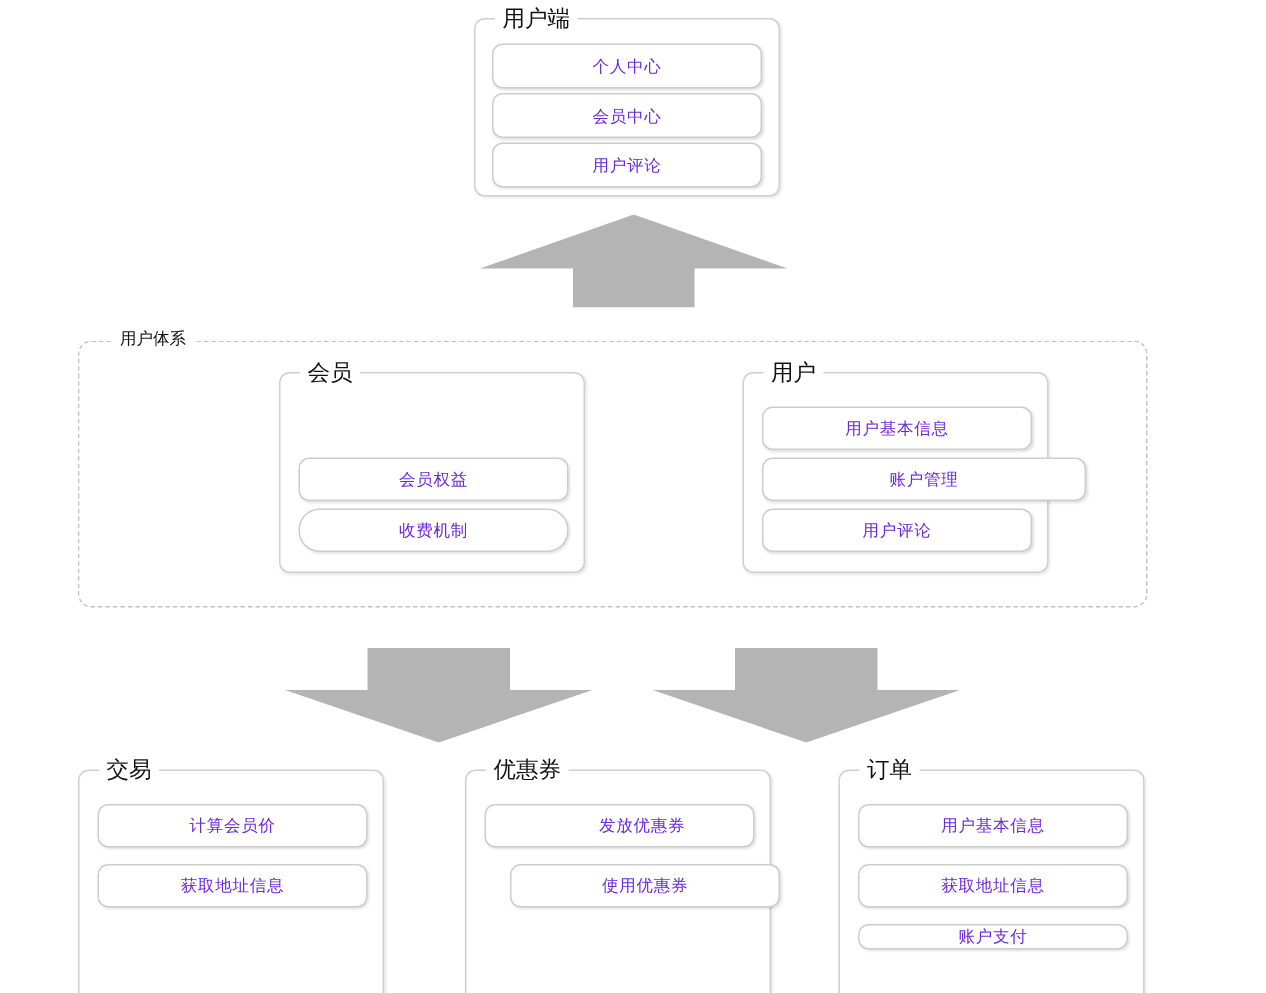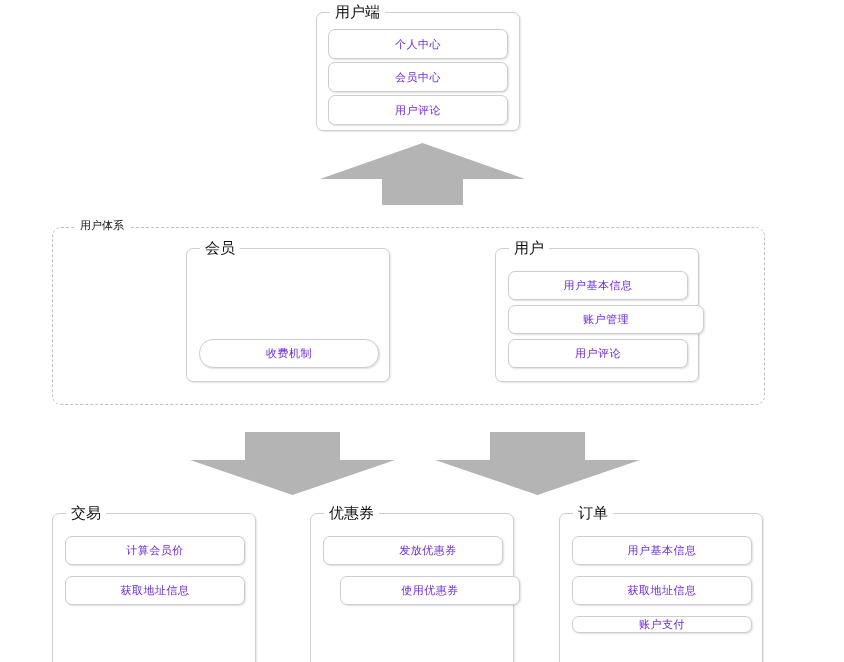--- a/index.html
+++ b/index.html
@@ -94,27 +94,28 @@
       <polygon points="102.5,0 205,36 143,36 143,62 62,62 62,36 0,36" fill="#b4b4b4"></polygon>
     </svg>
   </div>
 
   <div class="group dashed" style="left:52px; top:227px; width:713px; height:178px;">
     <div class="legend">用户体系</div>
   </div>
 
   <div class="group" style="left:186px; top:248px; width:204px; height:134px;">
     <div class="legend">会员</div>
+    <div class="item" style="left:12px; top:56px; width:180px; height:29px;">会员权益</div>
     <div class="item" style="left:12px; top:90px; width:180px; height:29px;border-radius:14px;">收费机制</div>
   </div>
 
   <div class="group" style="left:449px; top:248px; width:204px; height:134px;margin-left:46px;">
     <div class="legend">用户</div>
     <div class="item" style="left:12px; top:22px; width:180px; height:29px;">用户基本信息</div>
-    <div class="item" style="left:12px; top:56px; width:196px; height:29px;">账户管理</div>
+    <div class="item" style="left:12px; top:56px; width:216px; height:29px;">账户管理</div>
     <div class="item" style="left:12px; top:90px; width:180px; height:29px;">用户评论</div>
   </div>
 
   <div class="arrow" style="left:190px; top:432px; width:205px; height:63px;">
     <svg width="205" height="63" viewBox="0 0 205 63" aria-hidden="true">
       <polygon points="55,0 150,0 150,28 205,28 102.5,63 0,28 55,28" fill="#b4b4b4"></polygon>
     </svg>
   </div>
 
   <div class="arrow" style="left:435px; top:432px; width:205px; height:63px;">

